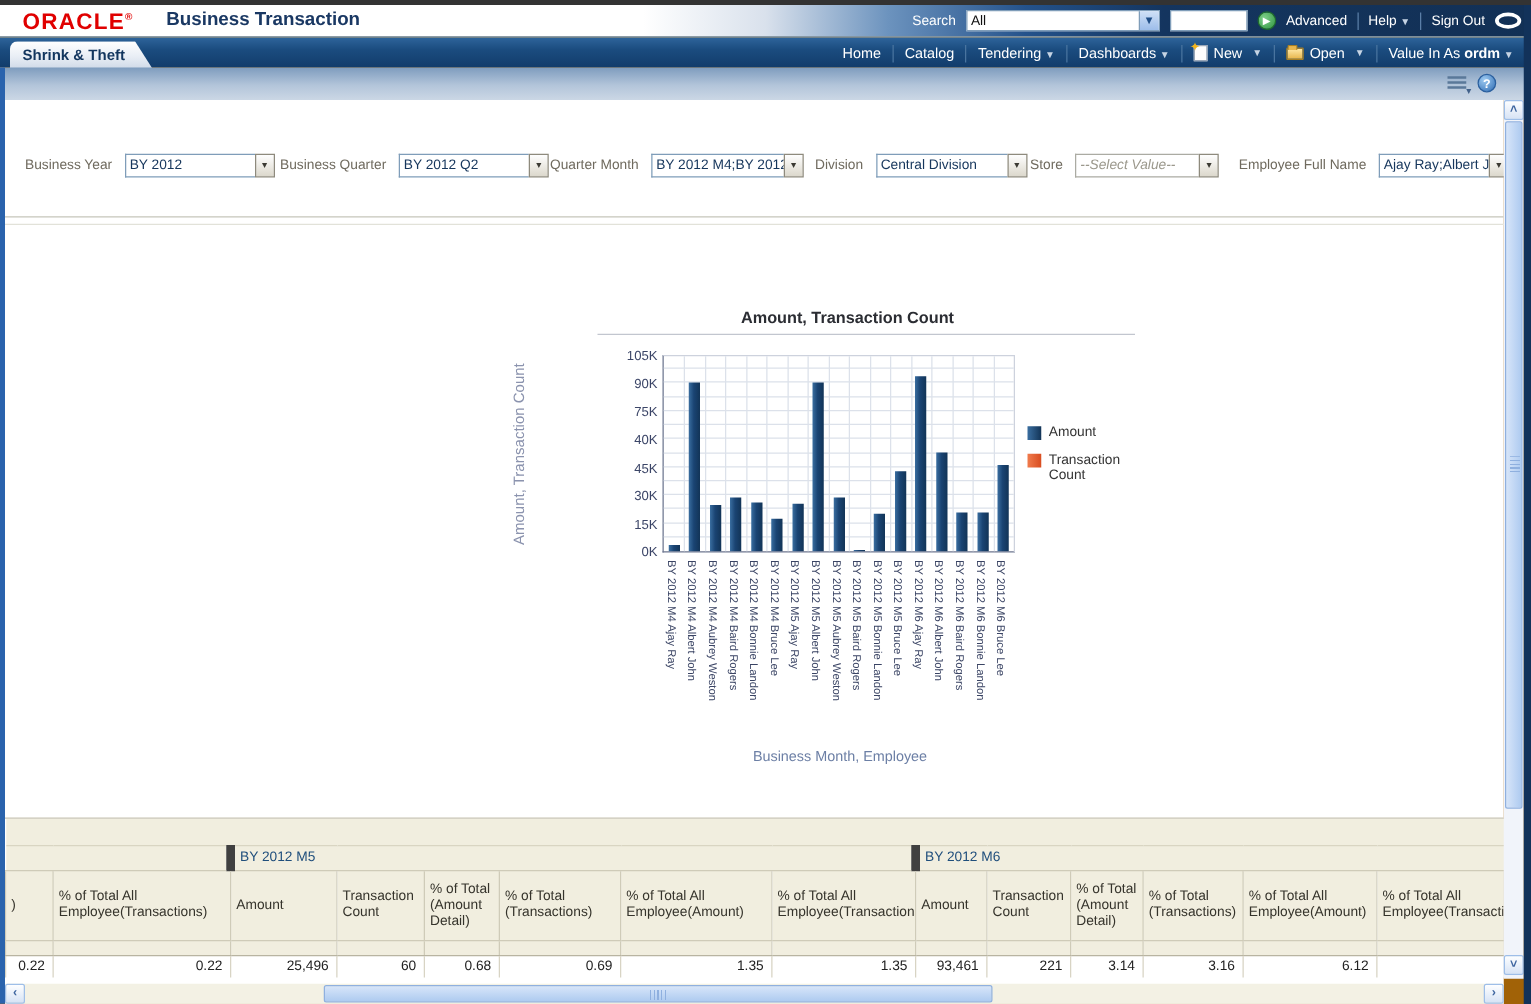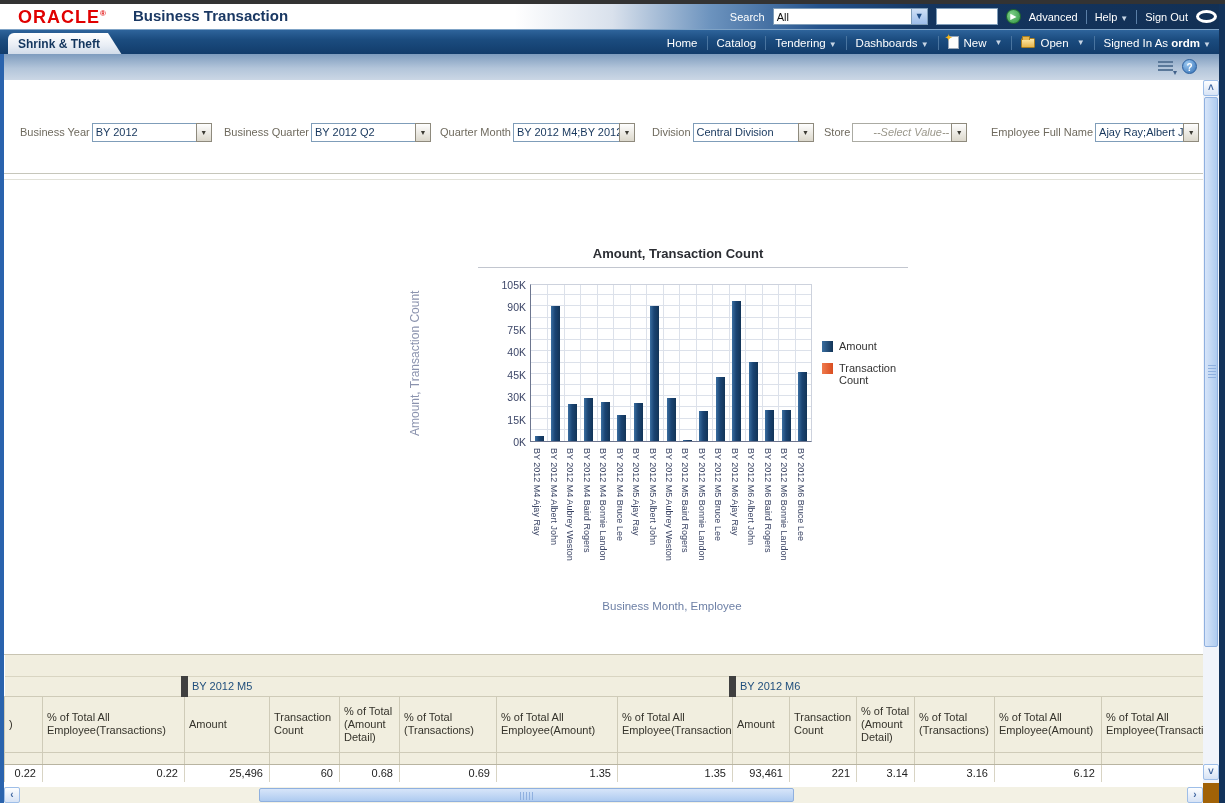--- a/index.html
+++ b/index.html
@@ -50,26 +50,26 @@
   .pageopt-icon:after { content:"▾"; position:absolute; right:-4px; bottom:-4px; font-size:8px; color:#41618a; font-style:normal; }
   .help-icon { width:15px; height:15px; border-radius:50%; background:radial-gradient(circle at 35% 30%,#9ecbf2,#2f6cb3); color:#fff; font-size:10px; font-weight:bold; text-align:center; line-height:15px; border:1px solid #2a5f9e; }
 
   
   .content { position:absolute; left:4px; top:76px; width:1199px; height:723px; background:#fff; }
   .left-border { position:absolute; left:0; top:50px; width:4px; height:749px; background:#2a63ad; }
   .right-border { position:absolute; right:0; top:0; width:6px; height:803px; background:#12325a; }
   .bottom-border { position:absolute; left:0; top:799px; width:1225px; height:4px; background:#12325a; }
 
   
-  .prompt { position:absolute; top:42px; height:20px; display:flex; align-items:center; gap:2px; }
+  .prompt { position:absolute; top:42px; height:20px; display:flex; align-items:center; gap:10px; }
   .prompt .plabel { font-size:11px; color:#6f6a5e; white-space:nowrap; }
   .combo { display:flex; height:19px; }
   .combo .cval { background:#fff; border:1px solid #7f9db9; border-right:none; font-size:11px; color:#16365c; padding:2px 2px 0 3px; overflow:hidden; white-space:nowrap; }
   .combo .cbtn { width:16px; height:19px; background:linear-gradient(180deg,#fefefe,#dcd8cc); border:1px solid #8e8a7d; font-size:7px; color:#3b3a33; text-align:center; line-height:18px; }
-  .combo.disabled .cval { border-color:#ababa3; color:#9b988c; font-style:italic;text-align:right; }
+  .combo.disabled .cval { border-color:#ababa3; color:#9b988c; font-style:italic; }
   .sepline1 { position:absolute; left:0; top:93px; width:1199px; height:1px; background:#c6c6bb; }
   .sepline2 { position:absolute; left:0; top:99px; width:1199px; height:1px; background:#e2e2d9; }
 
   
   .chart-title { position:absolute; left:374px; top:166px; width:600px; text-align:center; font-size:13px; font-weight:bold; color:#2b2d33; }
   .chart-title-rule { position:absolute; left:474px; top:187px; width:430px; height:1px; background:#c2c6cf; }
   .y-axis-title { position:absolute; left:404px; top:203px; width:160px; height:160px; writing-mode:vertical-rl; transform:rotate(180deg); text-align:center; font-size:12px; color:#8b93ae; }
   .chart-plot { position:absolute; left:526px; top:204px; width:282px; height:158px; background:#fff; border-top:1px solid #cdd2dd; border-right:1px solid #cdd2dd; border-left:1px solid #6d768f; border-bottom:1px solid #6d768f; }
   .gridline-h { position:absolute; left:0; width:100%; height:1px; background:#dce1ea; }
   .gridline-v { position:absolute; top:0; width:1px; height:100%; background:#dce1ea; }
@@ -149,21 +149,21 @@
         <span>New</span>
           <span class="caret">▼</span>
         </span>
       <div class="nav-sep"></div>
       <span style="display:flex;align-items:center;gap:5px;">
         <span class="folder-icon"></span>
         <span>Open</span>
           <span class="caret">▼</span>
         </span>
       <div class="nav-sep"></div>
-      <span><span>Signed In As</span>&nbsp;<b>ordm</b><span class="caret">▼</span></span>
+      <span><span>Value In As</span>&nbsp;<b>ordm</b><span class="caret">▼</span></span>
     </div>
   </div>
 
   <div class="subtab-band">
     <div class="subtab-icons">
       <div class="pageopt-icon">
           <i></i>
           <i></i>
           <i></i>
         </div>

